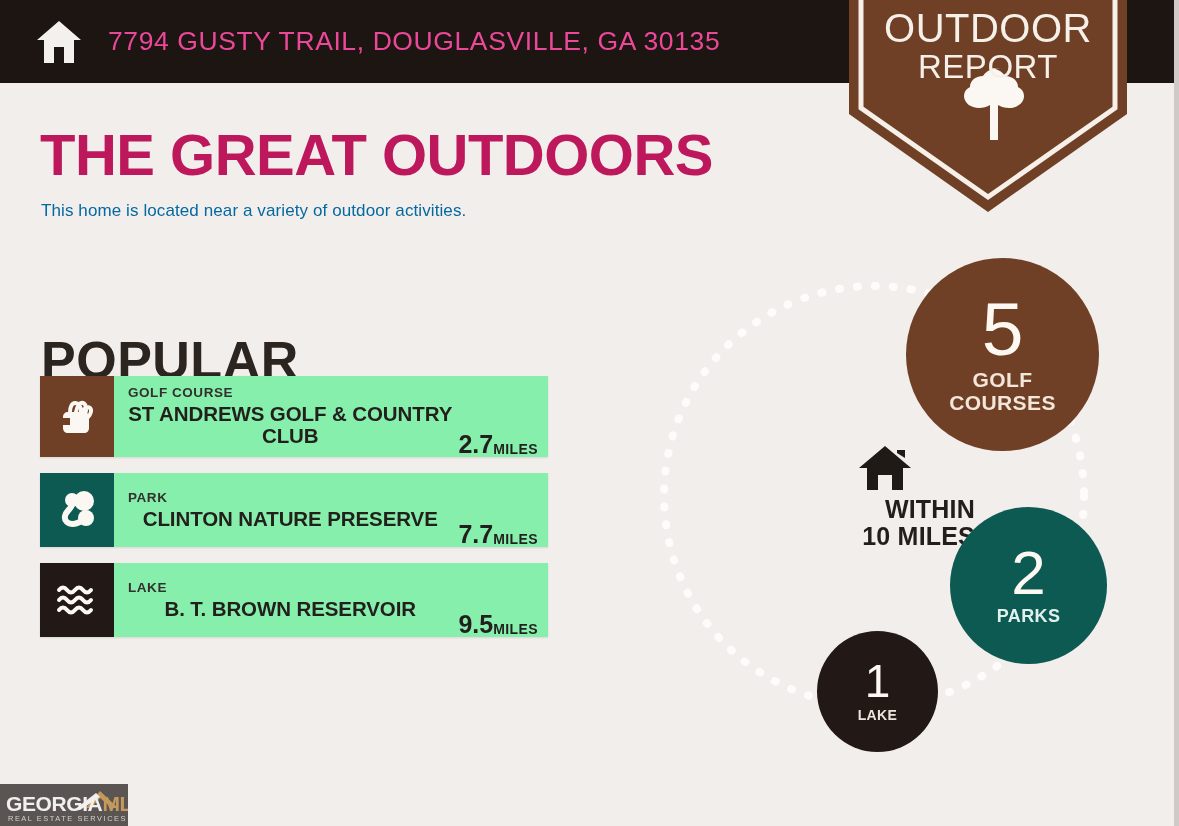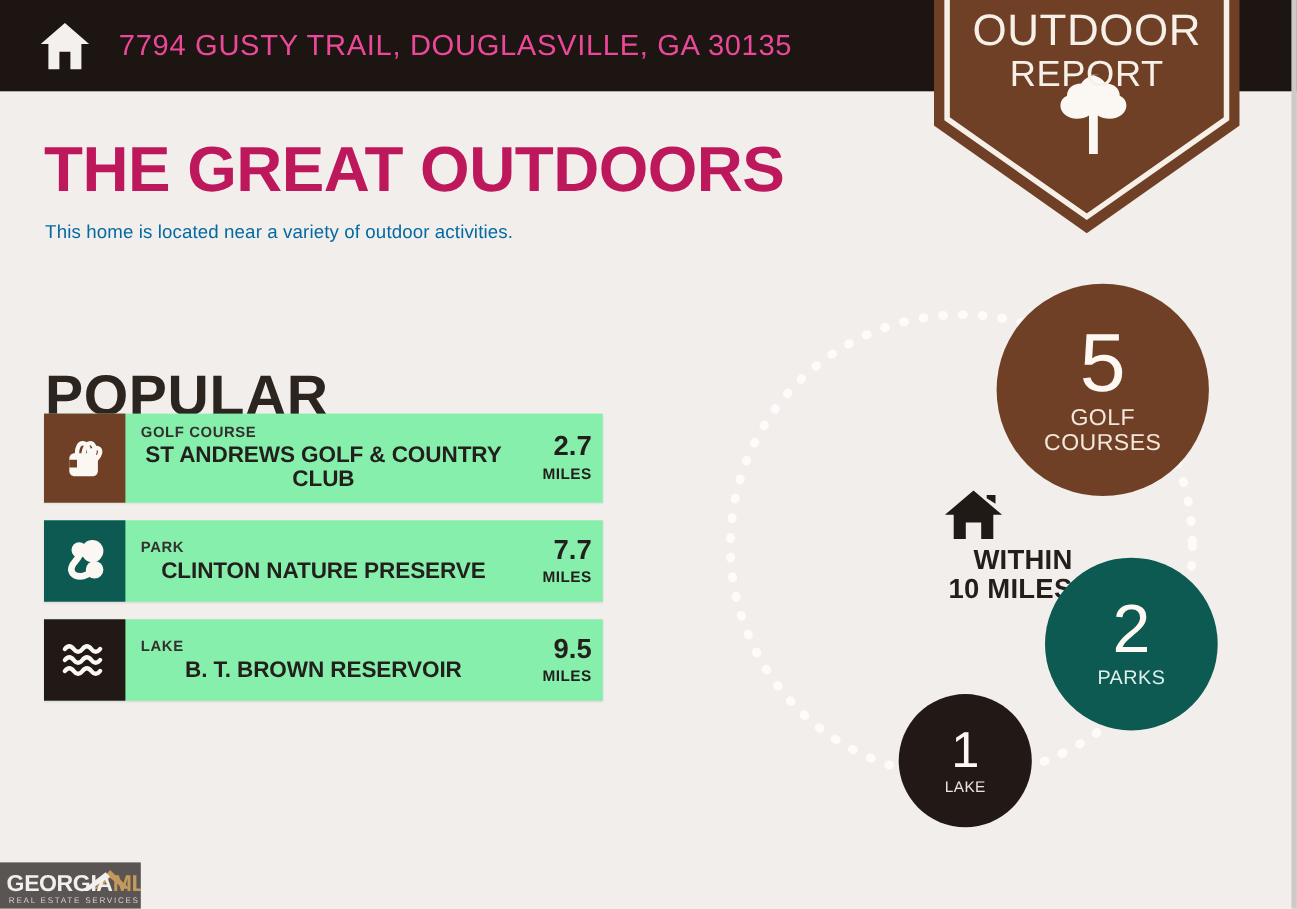--- a/index.html
+++ b/index.html
@@ -147,21 +147,20 @@
     color: #231f1d;
     letter-spacing: -0.1px;
     line-height: 1.1;
     margin-top: 1px;
     text-align: center;
   }
   .row-dist {
     flex: 0 0 72px;
     padding-right: 10px;
     display: flex;
-    flex-direction: column;
     align-items: flex-end;
     justify-content: center;
     text-align: right;
   }
   .dist-num {
     font-size: 25px;
     font-weight: bold;
     color: #231f1d;
     line-height: 1;
   }
@@ -212,21 +211,21 @@
     justify-content: center;
     text-align: center;
   }
   .bubble .b-num {
     color: #fdf8f2;
     font-weight: 300;
     line-height: 0.95;
   }
   .bubble .b-label {
     color: #f3e6da;
-    font-weight: 400;
+    font-weight: 700;
     line-height: 1.08;
     margin-top: 4px;
   }
   .bubble-golf {
     left: 300px; top: 22px;
     width: 193px; height: 193px;
     background: #6f4026;
   }
   .bubble-golf .b-num { font-size: 75px; }
   .bubble-golf .b-label { font-size: 21px; letter-spacing: 0.4px; }

